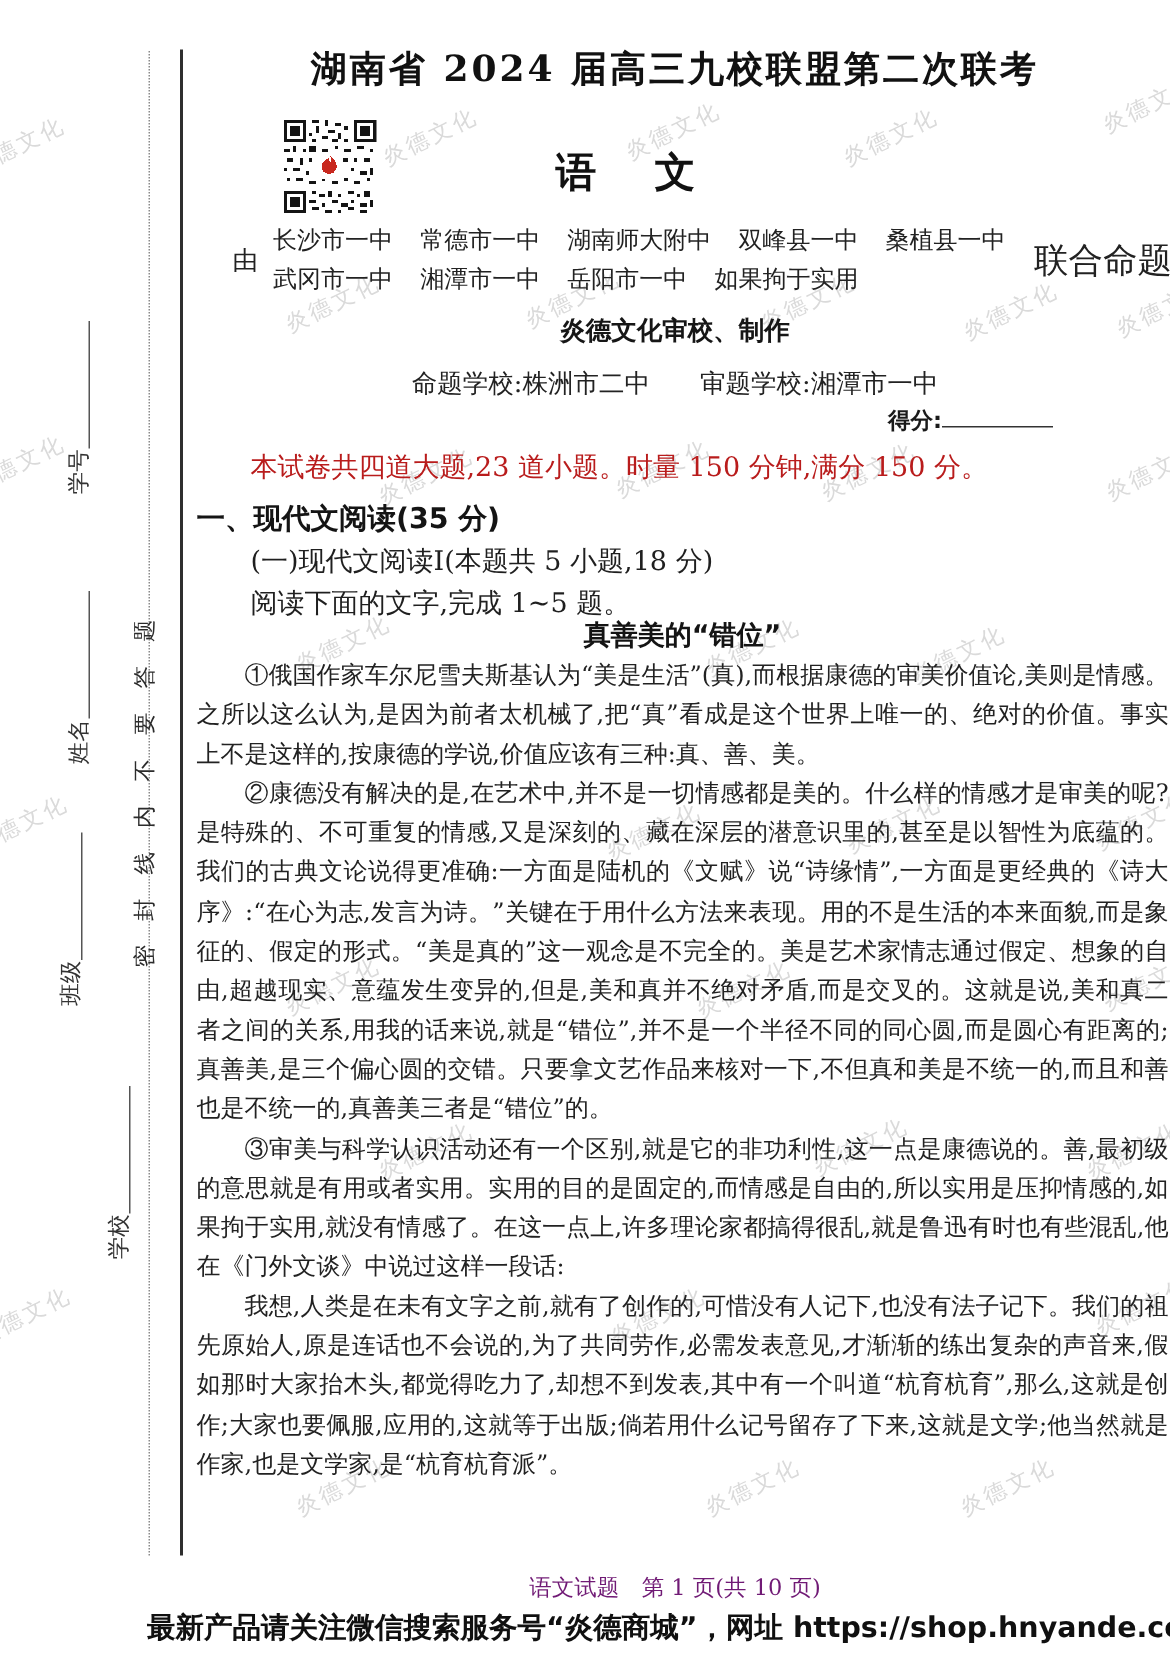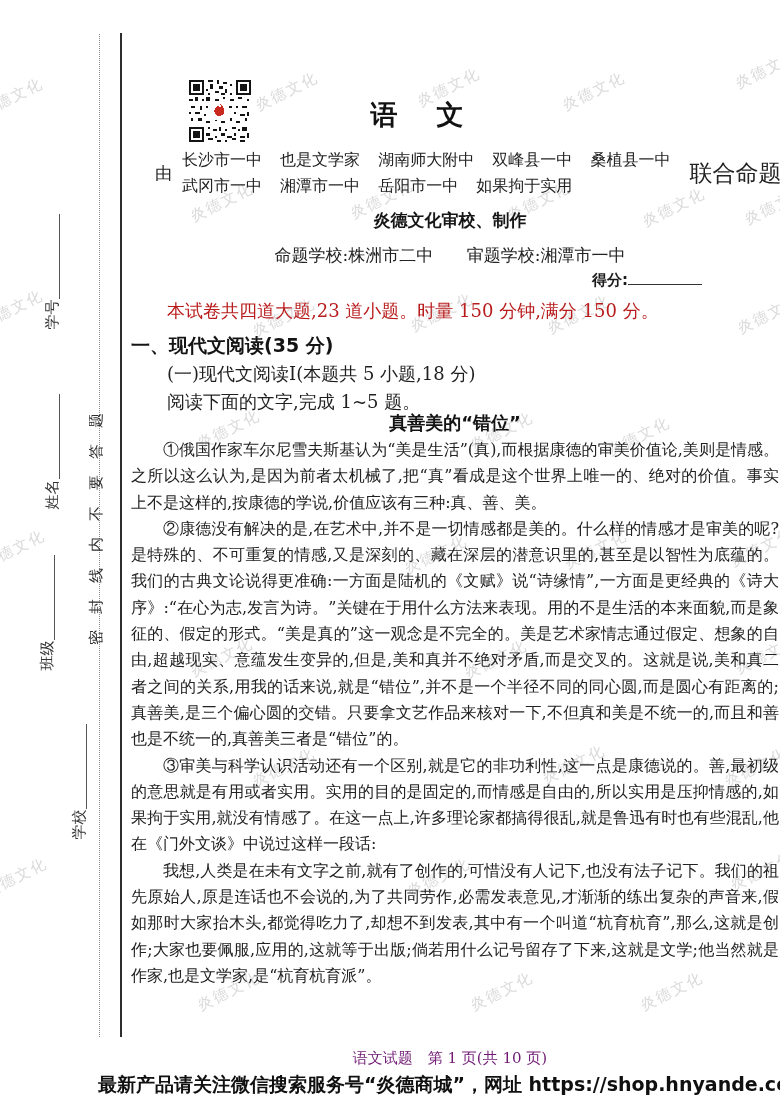--- a/index.html
+++ b/index.html
@@ -118,20 +118,21 @@
     </div>
     <div class="vrot vfield" style="left:-38px; top:603px;">
       <span>班级</span><span class="blank"></span>
     </div>
     <div class="vrot vfield" style="left:-6px; top:772px;">
       <span>学校</span><span class="blank"></span>
     </div>
 
     <div class="vrot seal-text" style="left:-54px; top:511px; background:transparent;">密封线内不要答题</div>
 
+    <div class="main-title">湖南省 2024 届高三九校联盟第二次联考</div>
 
     <svg class="qr" viewBox="0 0 29 29" shape-rendering="crispEdges">
       <rect x="0" y="0" width="29" height="29" fill="#fff"></rect>
       <g fill="#141414">
         <rect x="0" y="0" width="7" height="7"></rect>
           <rect x="22" y="0" width="7" height="7"></rect>
           <rect x="0" y="22" width="7" height="7"></rect>
       </g>
       <g fill="#fff">
         <rect x="1" y="1" width="5" height="5"></rect>
@@ -207,21 +208,21 @@
       <path fill="#c8281e" d="M14.6 11.2 c1.6 1.3 2.5 2.8 1.8 4.3 c-.5 1.1-1.9 1.6-3.1 1.1 c-1.3-.5-1.8-1.9-1.2-3.1 c.4-.9 1.3-1.5 2.1-1.7 c-.2.6-.1 1.1.4 1.4 c.3-.6.3-1.3 0-2z"></path>
     </svg>
 
     <div class="subject">语　文</div>
 
     <div class="issuer">
       <span class="brace-char">由</span>
       <span class="schools">
         <span class="row">
           <span>长沙市一中</span>
-          <span>也是文学家</span>
+          <span>常德市一中</span>
           <span>湖南师大附中</span>
           <span>双峰县一中</span>
           <span>桑植县一中</span>
         </span>
         <span class="row">
           <span>武冈市一中</span>
           <span>湘潭市一中</span>
           <span>岳阳市一中</span>
           <span>如果拘于实用</span>
         </span>

